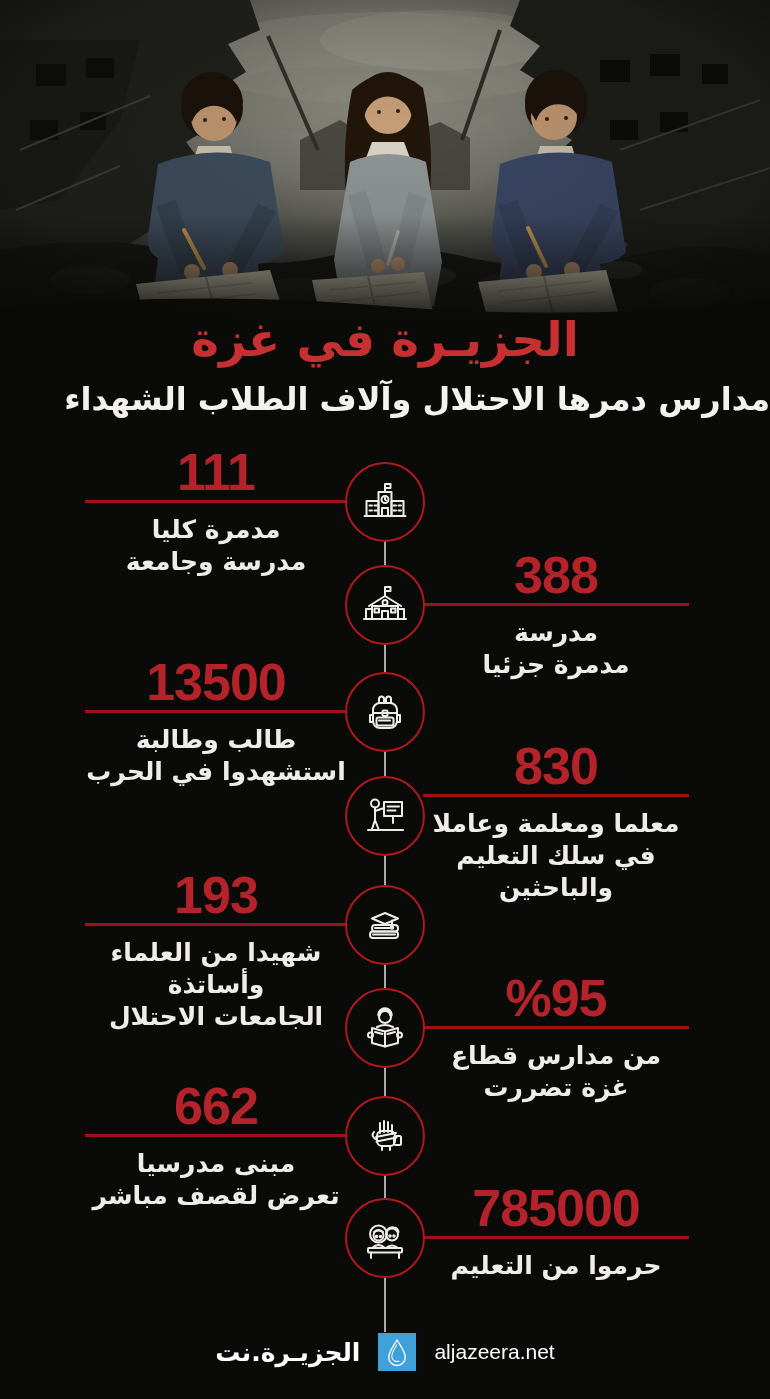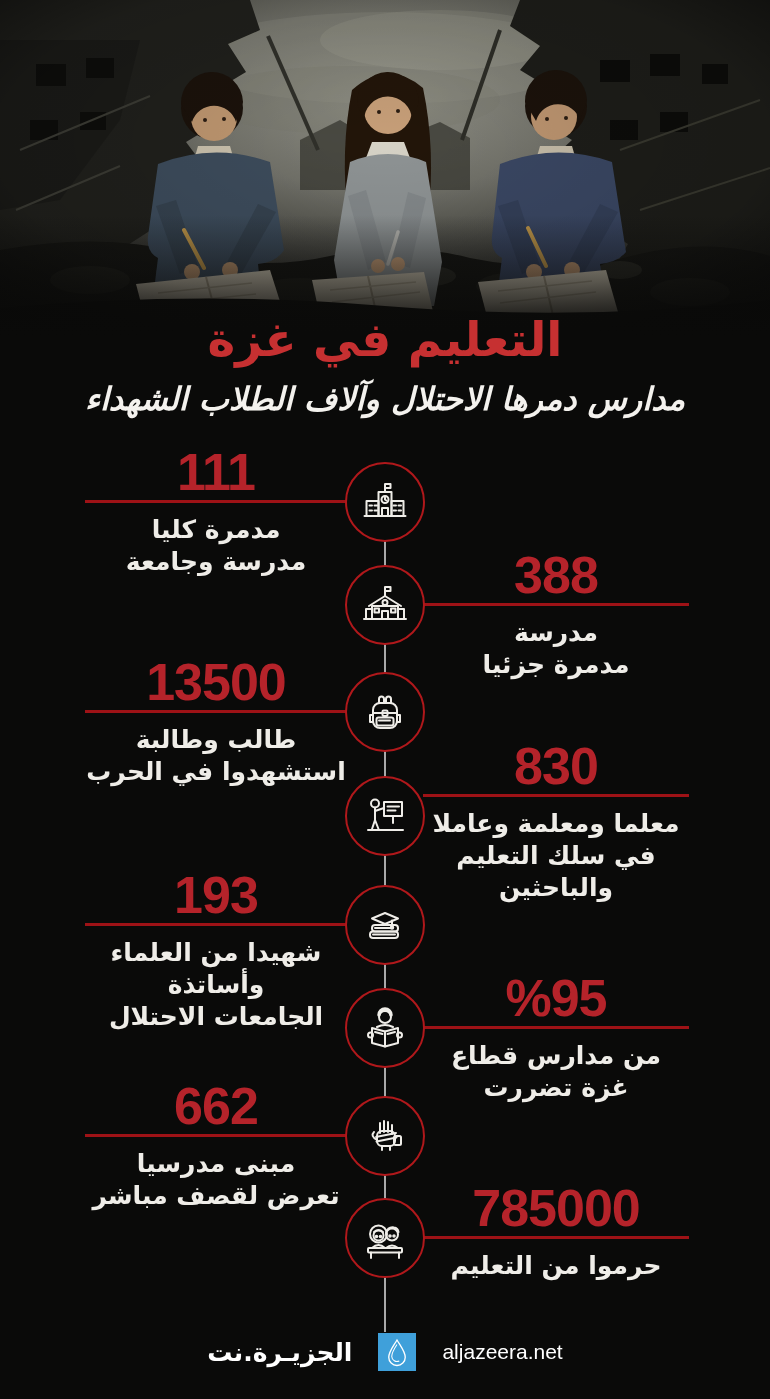--- a/index.html
+++ b/index.html
@@ -3,22 +3,22 @@
 <meta charset="utf-8">
 <style>
   html,body{margin:0;padding:0;background:#000;}
   .page{position:relative;width:770px;height:1399px;margin:0 auto;overflow:hidden;
         background:var(--bg,#0a0a09);font-family:"DejaVu Sans",sans-serif;}
 
   .hero{position:absolute;top:0;left:0;width:770px;height:335px;display:block;}
 
   .title{position:absolute;top:314px;left:0;width:100%;text-align:center;
          font-size:47px;font-weight:bold;color:var(--red_title,#c63031);line-height:1.1;}
-  .subtitle{position:absolute;top:382px;left:0;width:100%;text-align:center;
-         font-size:32px;font-weight:bold;color:var(--text_light,#f4f2ee);line-height:1.1;font-style:italic;}
+  .subtitle{position:absolute;top:382px;left:0;width:100%;
+         font-size:32px;font-weight:bold;color:var(--text_light,#f4f2ee);line-height:1.1;}
 
   .vline{position:absolute;left:384px;top:502px;width:2px;height:830px;
          background:var(--connector,#a9a9a9);z-index:0;}
 
   .circle{position:absolute;left:345px;width:80px;height:80px;box-sizing:border-box;
           border:2px solid var(--circle_border,#b0181b);border-radius:50%;
           background:var(--bg,#0a0a09);display:flex;align-items:center;justify-content:center;z-index:2;}
   .circle svg{width:50px;height:50px;}
   .c1{top:462px}.c2{top:565px}.c3{top:672px}.c4{top:776px}
   .c5{top:885px}.c6{top:988px}.c7{top:1096px}.c8{top:1198px}
@@ -29,21 +29,21 @@
   .left{left:85px;width:262px}
   .right{left:423px;width:266px}
 
   .num{font-family:"Liberation Sans","DejaVu Sans",sans-serif;font-size:52px;font-weight:bold;
        line-height:52px;text-align:center;color:var(--red_number,#b5232a);letter-spacing:-1px;}
   .redline{height:3px;margin-top:2px;background:var(--red_line,#9e1216);}
   .label{margin-top:11px;text-align:center;font-size:25px;font-weight:bold;
          color:#efede8;line-height:1.28;}
 
   .footer{position:absolute;top:1333px;left:0;width:100%;display:flex;
-          align-items:center;justify-content:center;gap:26px;}
+          align-items:center;justify-content:center;gap:18px;}
   .site-ar{font-size:25px;font-weight:bold;color:#fff;}
   .logo-box{width:38px;height:38px;background:var(--logo_blue,#3fa0da);
             display:flex;align-items:center;justify-content:center;}
   .logo-box svg{width:30px;height:30px;}
   .site-en{font-size:21px;color:#fff;font-family:"Liberation Sans","DejaVu Sans",sans-serif;}
 
   .icon{display:block;}
 </style>
 </head>
 <body>
@@ -154,21 +154,21 @@
       <path d="M544,276 L554,320" stroke="#a79d87" stroke-width="2" fill="none"></path>
       <path d="M498,291 L592,281 M500,303 L596,292" stroke="#b5ac96" stroke-width="1.5" fill="none"></path>
       <path d="M528,228 L546,266" stroke="#c49a4b" stroke-width="4" stroke-linecap="round" fill="none"></path>
     </g>
 
     <path d="M0,308 Q200,290 385,306 Q580,322 770,300 L770,335 L0,335 Z" fill="#0f0f0d"></path>
     <rect x="0" y="0" width="770" height="335" fill="url(#vign)"></rect>
     <rect x="0" y="215" width="770" height="120" fill="url(#fade)"></rect>
   </svg>
 
-  <div class="title" dir="rtl">التعليم في غزة</div>
+  <div class="title" dir="rtl">الجزيـرة في غزة</div>
   <div class="subtitle" dir="rtl">مدارس دمرها الاحتلال وآلاف الطلاب الشهداء</div>
 
   <div class="vline"></div>
 
   <div class="stat-text t1 left">
     <div class="num" dir="ltr">111</div>
     <div class="redline"></div>
     <div class="label" dir="rtl">
       <div>مدمرة كليا</div>
       <div>مدرسة وجامعة</div>

